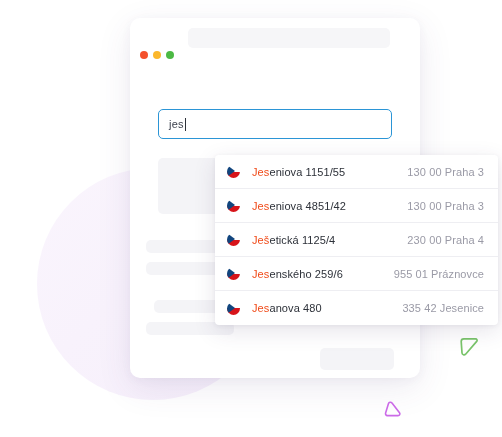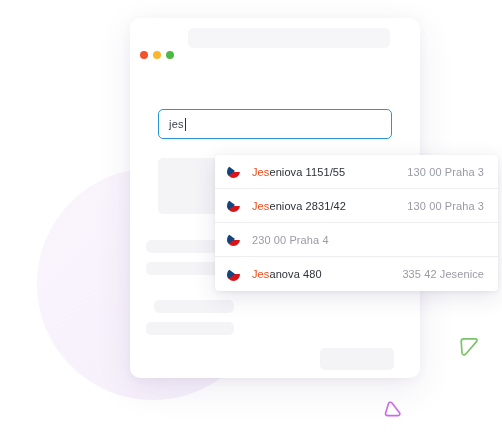--- a/index.html
+++ b/index.html
@@ -247,33 +247,43 @@
     <span class="suggestion-label"><span class="match">Jes</span><span>eniova 1151/55</span></span>
     <span class="suggestion-meta">130 00 Praha 3</span>
   </div>
 
   <div class="suggestion-row">
     <span class="flag-icon">
       <span class="flag-top"></span>
         <span class="flag-bottom"></span>
         <span class="flag-wedge"></span>
     </span>
-    <span class="suggestion-label"><span class="match">Jes</span><span>eniova 2831/42</span></span>
+    <span class="suggestion-label"><span class="match">Jes</span><span>eniova 4851/42</span></span>
     <span class="suggestion-meta">130 00 Praha 3</span>
   </div>
 
   <div class="suggestion-row">
     <span class="flag-icon">
       <span class="flag-top"></span>
         <span class="flag-bottom"></span>
         <span class="flag-wedge"></span>
     </span>
+    <span class="suggestion-label"><span class="match">Ješ</span><span>etická 1125/4</span></span>
     <span class="suggestion-meta">230 00 Praha 4</span>
   </div>
 
+  <div class="suggestion-row">
+    <span class="flag-icon">
+      <span class="flag-top"></span>
+        <span class="flag-bottom"></span>
+        <span class="flag-wedge"></span>
+    </span>
+    <span class="suggestion-label"><span class="match">Jes</span><span>enského 259/6</span></span>
+    <span class="suggestion-meta">955 01 Práznovce</span>
+  </div>
 
   <div class="suggestion-row">
     <span class="flag-icon">
       <span class="flag-top"></span>
         <span class="flag-bottom"></span>
         <span class="flag-wedge"></span>
     </span>
     <span class="suggestion-label"><span class="match">Jes</span><span>anova 480</span></span>
     <span class="suggestion-meta">335 42 Jesenice</span>
   </div>

